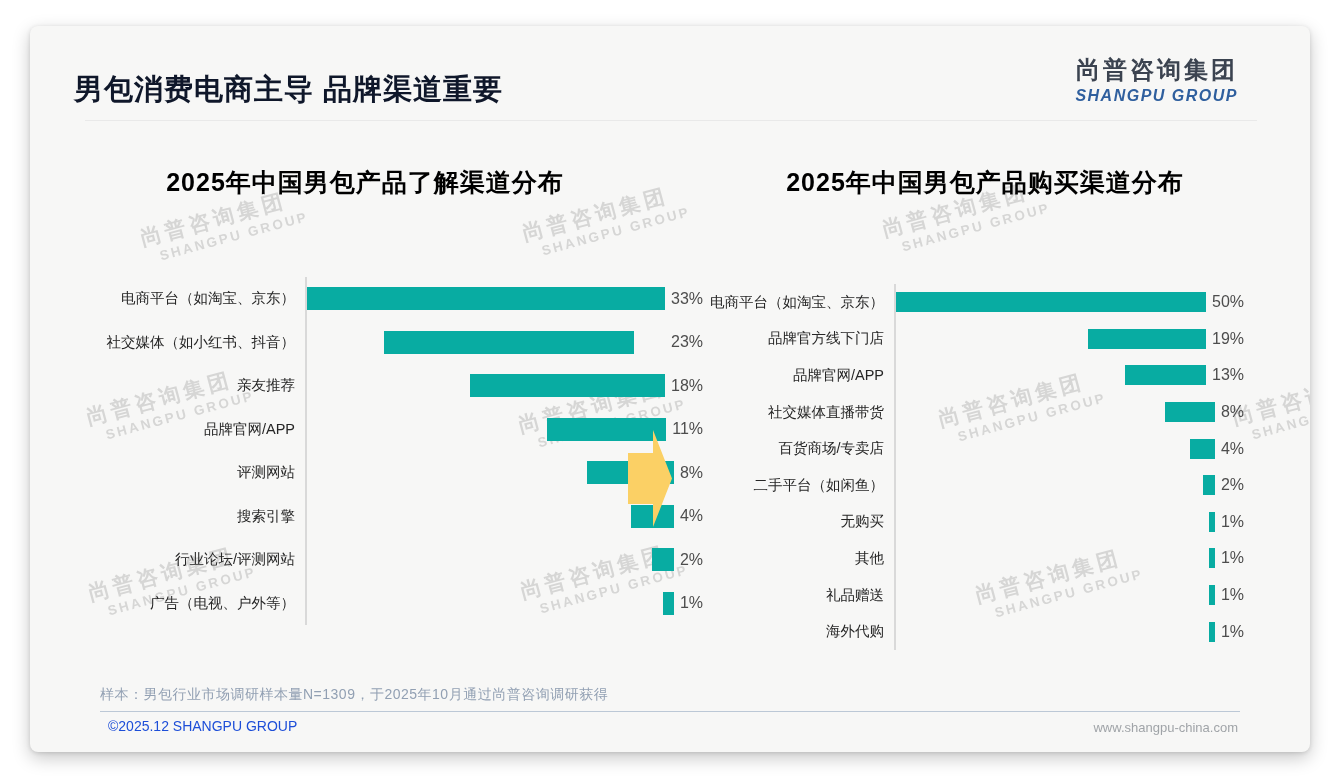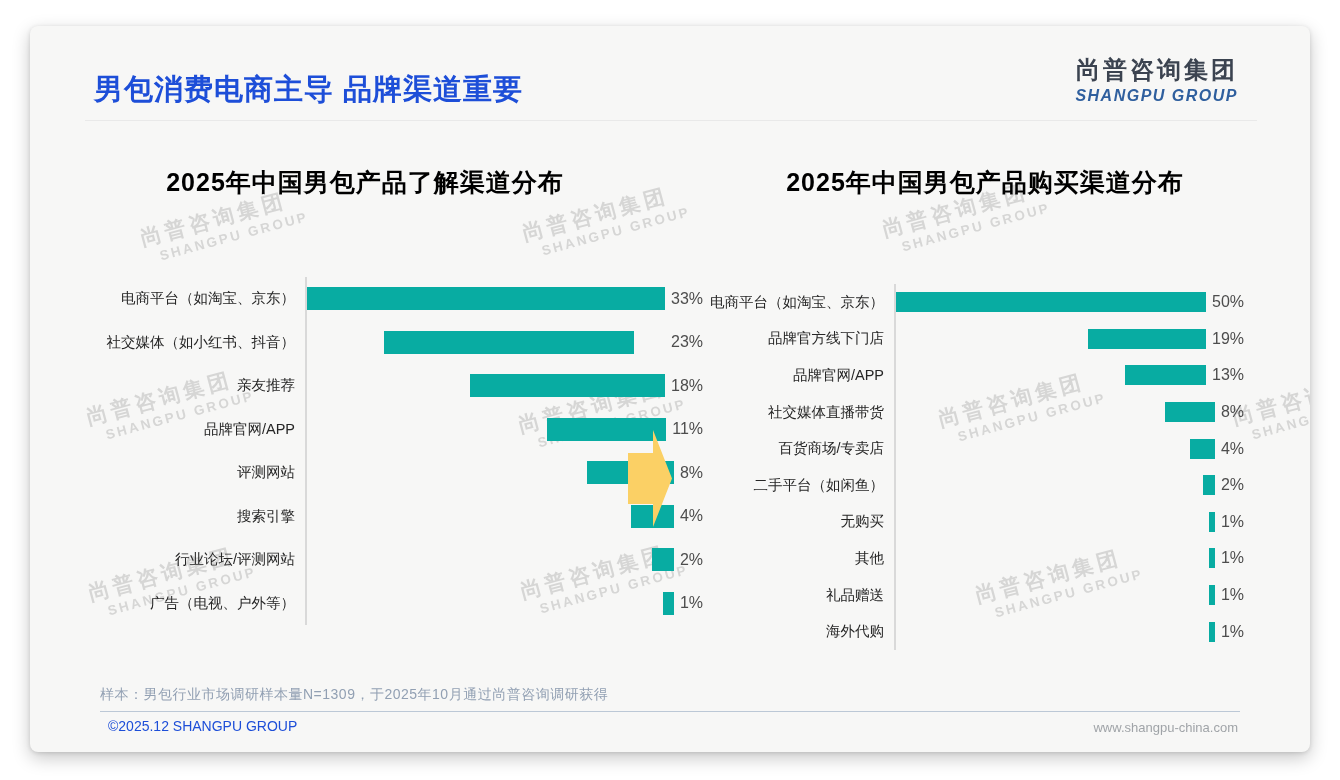--- a/index.html
+++ b/index.html
@@ -4,22 +4,22 @@
 <style>
   * { margin:0; padding:0; box-sizing:border-box; }
   html,body { width:1340px; height:780px; background:#ffffff;
     font-family:"Liberation Sans","DejaVu Sans",sans-serif; }
   .slide {
     position:absolute; left:30px; top:26px; width:1280px; height:726px;
     background:#f7f7f6; border-radius:8px; overflow:hidden;
     box-shadow:0 6px 18px rgba(0,0,0,0.22), 0 1px 4px rgba(0,0,0,0.12);
   }
   .main-title {
-    position:absolute; left:64px; top:44px; font-size:29px; font-weight:bold;
-    color:#1d4ed8; letter-spacing:1px; z-index:3;
+    position:absolute; left:44px; top:44px; font-size:29px; font-weight:bold;
+    color:#0f172a; letter-spacing:1px; z-index:3;
   }
   .title-divider {
     position:absolute; left:55px; top:94px; width:1172px; height:1px;
     background:#e9e9e9; z-index:1;
   }
   .logo { position:absolute; right:72px; top:28px; text-align:right; z-index:3; }
   .logo-cn { font-size:24px; font-weight:bold; color:#3b4350; letter-spacing:3px; }
   .logo-en { font-size:16px; font-weight:bold; font-style:italic; color:#2f5f9e;
     letter-spacing:1.5px; margin-top:1px; }
   .chart-title {

